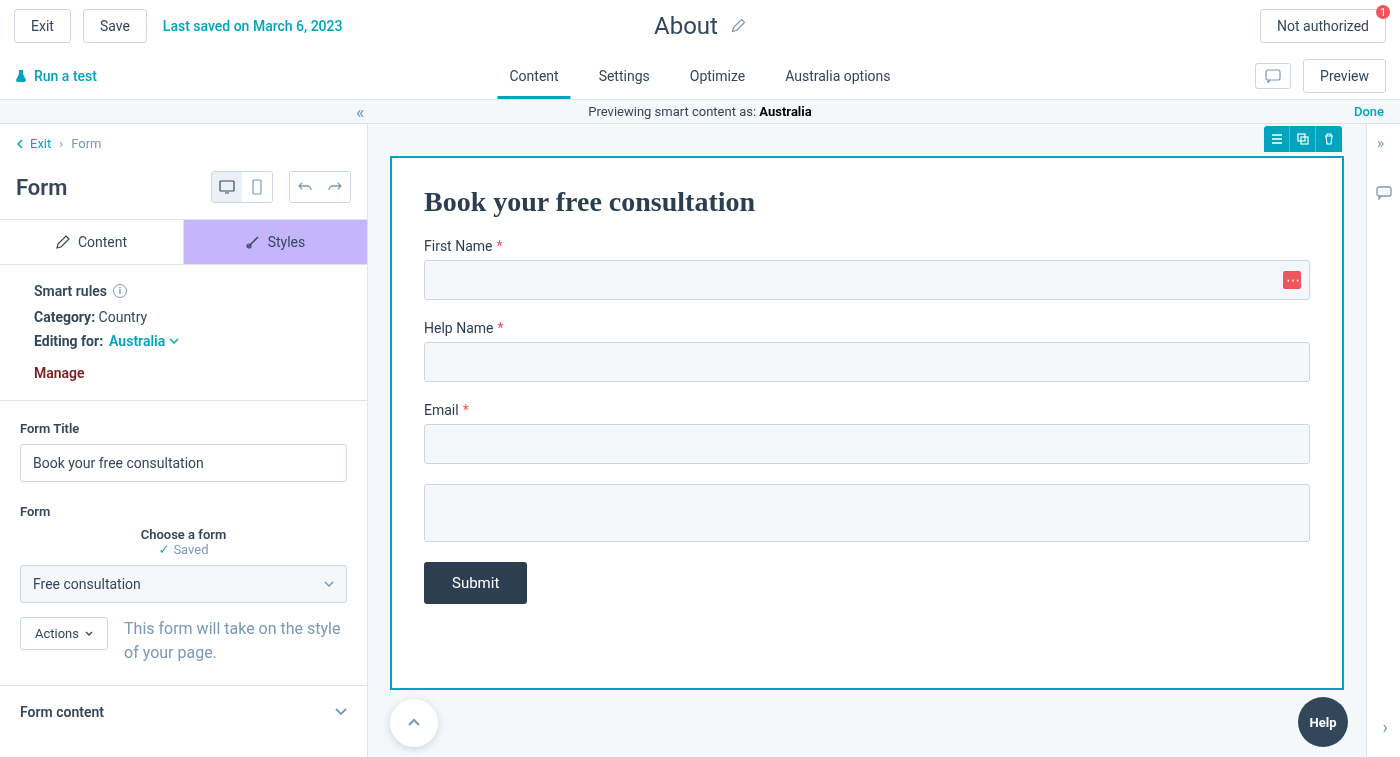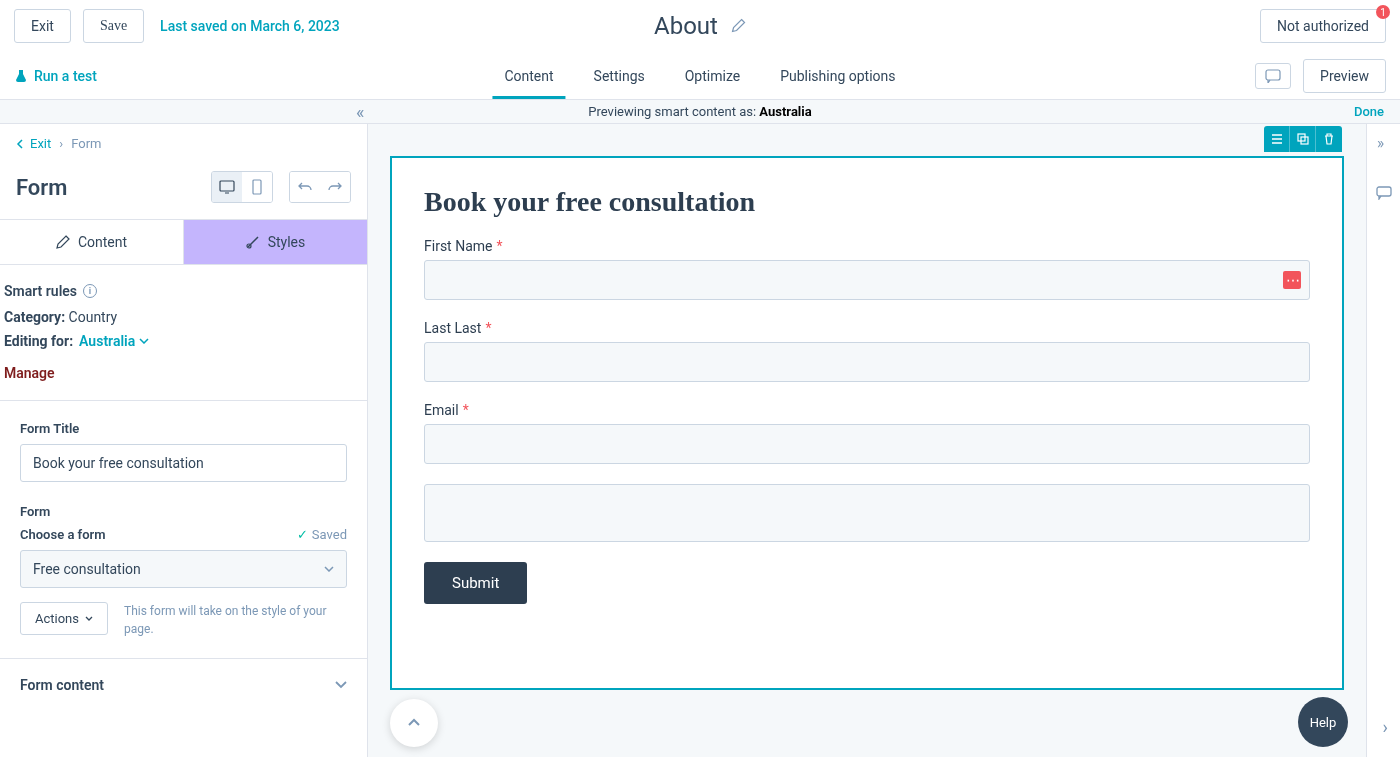--- a/index.html
+++ b/index.html
@@ -2,21 +2,21 @@
 <html><head>
   <meta charset="utf-8">
   <style>
     * { margin: 0; padding: 0; box-sizing: border-box; font-family: -apple-system, BlinkMacSystemFont, "Segoe UI", Roboto, sans-serif; }
     body { background: #f5f8fa; width: 1400px; height: 757px; overflow: hidden; }
     
     
     .top-bar { height: 52px; background: #fff; display: flex; align-items: center; padding: 0 14px; position: relative; }
     .btn { border: 1px solid #cbd6e2; background: #fff; padding: 8px 16px; border-radius: 3px; font-size: 14px; cursor: pointer; color: #33475b; }
     .btn-exit { margin-right: 12px; }
-    .btn-save { margin-right: 16px; font-family: Liberation Serif, serif; }
+    .btn-save { margin-right: 16px; }
     .last-saved { color: #00a4bd; font-size: 14px; font-weight: 500; }
     .title-center { position: absolute; left: 50%; transform: translateX(-50%); display: flex; align-items: center; gap: 12px; }
     .page-title { font-size: 24px; font-weight: 400; color: #33475b; }
     .edit-pencil { color: #7c98b6; cursor: pointer; }
     .right-actions { margin-left: auto; display: flex; align-items: center; position: relative; }
     .badge-1 { position: absolute; top: -4px; right: -4px; background: #f2545b; color: #fff; font-size: 10px; width: 14px; height: 14px; border-radius: 50%; display: flex; align-items: center; justify-content: center; }
     
     
     .nav-bar { height: 48px; background: #fff; display: flex; align-items: center; padding: 0 14px; border-bottom: 1px solid #dfe3eb; }
     .test-link { color: #00a4bd; font-size: 14px; font-weight: 500; display: flex; align-items: center; gap: 6px; }
@@ -50,38 +50,38 @@
     .device-btn { width: 30px; height: 30px; display: flex; align-items: center; justify-content: center; background: #fff; cursor: pointer; }
     .device-btn.active { background: #eaf0f6; }
     .undo-redo { margin-left: 16px; display: flex; border: 1px solid #cbd6e2; border-radius: 3px; overflow: hidden; }
     .ur-btn { width: 30px; height: 30px; display: flex; align-items: center; justify-content: center; background: #fff; cursor: pointer; color: #7c98b6; }
     
     .sidebar-tabs { display: flex; border-top: 1px solid #dfe3eb; border-bottom: 1px solid #dfe3eb; }
     .side-tab { flex: 1; padding: 14px; text-align: center; font-size: 14px; color: #33475b; display: flex; align-items: center; justify-content: center; gap: 8px; cursor: pointer; }
     .side-tab.active { background: #fff; }
     .side-tab:not(.active) { background: #c4b5fd; border-left: 1px solid #dfe3eb; }
     
-    .smart-section { padding: 18px 4px; border-bottom: 1px solid #dfe3eb; }
+    .smart-section { padding: 18px 34px; border-bottom: 1px solid #dfe3eb; }
     .smart-label { font-size: 14px; font-weight: 600; color: #33475b; display: flex; align-items: center; gap: 6px; margin-bottom: 10px; }
     .info-icon { width: 14px; height: 14px; border-radius: 50%; border: 1.5px solid #7c98b6; display: inline-flex; align-items: center; justify-content: center; font-size: 9px; color: #7c98b6; font-weight: bold; }
     .category-line { font-size: 14px; color: #33475b; margin-bottom: 8px; }
     .editing-line { font-size: 14px; color: #33475b; display: flex; align-items: center; gap: 6px; margin-bottom: 14px; text-align: center; }
     .editing-line .dropdown-val { font-weight: 600; color: #00a4bd; display: flex; align-items: center; gap: 4px; }
     .manage-link { color: #7f1d1d; font-size: 14px; font-weight: 600; cursor: pointer; }
     
     .form-section { padding: 20px; }
     .field-label { font-size: 13px; font-weight: 600; color: #33475b; margin-bottom: 8px; display: block; }
     .text-input { width: 100%; padding: 10px 12px; border: 1px solid #cbd6e2; border-radius: 3px; font-size: 14px; color: #33475b; margin-bottom: 22px; }
-    .choose-row { display: flex; align-items: center; justify-content: space-between; margin-bottom: 8px; }
+    .choose-row { display: flex; align-items: center; justify-content: space-between; margin-bottom: 8px; flex-direction: column; }
     .saved-text { font-size: 13px; color: #7c98b6; display: flex; align-items: center; gap: 4px; }
     .check-icon { color: #00bda5; }
     .select-input { width: 100%; padding: 10px 12px; border: 1px solid #cbd6e2; border-radius: 3px; font-size: 14px; color: #33475b; background: #f5f8fa; display: flex; justify-content: space-between; align-items: center; cursor: pointer; margin-bottom: 14px; }
     .actions-row { display: flex; align-items: flex-start; gap: 16px; }
     .actions-btn { border: 1px solid #cbd6e2; background: #fff; padding: 8px 14px; border-radius: 3px; font-size: 13px; color: #33475b; display: flex; align-items: center; gap: 6px; cursor: pointer; }
-    .hint-text { font-size: 12px; color: #7c98b6; line-height: 1.5; flex: 1; }
+    .hint-text { font-size: 16px; color: #7c98b6; line-height: 1.5; flex: 1; }
     
     .accordion { padding: 18px 20px; border-top: 1px solid #dfe3eb; display: flex; justify-content: space-between; align-items: center; cursor: pointer; }
     .accordion-title { font-size: 14px; font-weight: 600; color: #33475b; }
     
     
     .canvas { flex: 1; background: #f5f8fa; padding: 32px 22px 0 22px; position: relative; }
     .form-preview { background: #fff; border: 2px solid #00a4bd; padding: 28px 32px; min-height: 534px; position: relative; }
     .preview-actions { position: absolute; top: -32px; right: 0; display: flex; background: #00a4bd; border-radius: 3px 3px 0 0; overflow: hidden; }
     .pa-btn { width: 26px; height: 26px; display: flex; align-items: center; justify-content: center; color: #fff; cursor: pointer; border-right: 1px solid rgba(255,255,255,0.3); }
     .pa-btn:last-child { border-right: none; }
@@ -94,21 +94,21 @@
     .red-square { width: 18px; height: 18px; background: #f2545b; border-radius: 2px; display: flex; align-items: center; justify-content: center; color: #fff; font-size: 14px; letter-spacing: -2px; }
     .form-textarea { width: 100%; height: 58px; border: 1px solid #cbd6e2; border-radius: 3px; background: #f5f8fa; }
     .submit-btn { background: #2d3e50; color: #fff; border: none; padding: 12px 28px; font-size: 15px; border-radius: 3px; cursor: pointer; }
     .scroll-top { position: absolute; bottom: 10px; left: 22px; width: 48px; height: 48px; border-radius: 50%; background: #fff; box-shadow: 0 2px 8px rgba(0,0,0,0.15); display: flex; align-items: center; justify-content: center; color: #7c98b6; cursor: pointer; }
     
     
     .right-rail { width: 34px; background: #fff; border-left: 1px solid #dfe3eb; position: relative; }
     .rail-collapse { position: absolute; top: 12px; left: 10px; color: #7c98b6; transform: rotate(180deg); }
     .rail-icon { position: absolute; top: 62px; left: 9px; color: #7c98b6; }
     
-    .help-btn { position: fixed; bottom: 10px; right: 52px; width: 50px; height: 50px; border-radius: 50%; background: #33475b; color: #fff; display: flex; align-items: center; justify-content: center; font-size: 13px; font-weight: 400; cursor: pointer; }
+    .help-btn { position: fixed; bottom: 10px; right: 52px; width: 50px; height: 50px; border-radius: 50%; background: #33475b; color: #fff; display: flex; align-items: center; justify-content: center; font-size: 13px; font-weight: 700; cursor: pointer; }
     .chevron-expand { position: fixed; bottom: 20px; right: 12px; color: #7c98b6; font-size: 18px; cursor: pointer; }
     
     svg { display: block; }
   </style>
 </head>
 <body>
 
 <div class="top-bar">
   <button class="btn btn-exit">Exit</button>
   <button class="btn btn-save">Save</button>
@@ -131,21 +131,21 @@
   <a class="test-link">
     <svg width="14" height="14" viewBox="0 0 14 14">
         <path d="M5 1h4v4l3 6a2 2 0 01-2 2H4a2 2 0 01-2-2l3-6V1z" fill="#00a4bd"></path>
       </svg>
     <span>Run a test</span>
   </a>
   <div class="nav-tabs">
     <div class="nav-tab active">Content</div>
     <div class="nav-tab">Settings</div>
     <div class="nav-tab">Optimize</div>
-    <div class="nav-tab">Publishing options</div>
+    <div class="nav-tab">Australia options</div>
   </div>
   <div class="nav-right">
     <div class="icon-btn">
       <svg width="16" height="14" viewBox="0 0 16 14">
           <rect x="1" y="1" width="14" height="10" rx="2" fill="none" stroke="#7c98b6" stroke-width="1.2"></rect>
           <path d="M5 11l-2 3v-3" fill="none" stroke="#7c98b6" stroke-width="1.2"></path>
         </svg>
     </div>
     <button class="btn">Preview</button>
   </div>
@@ -299,21 +299,21 @@
       <h2 class="form-heading">Book your free consultation</h2>
       
       <div class="form-field">
         <label class="form-field-label"><span>First Name</span><span class="req">*</span></label>
         <div class="form-input first-name">
           <span class="red-square">⋯</span>
         </div>
       </div>
       
       <div class="form-field">
-        <label class="form-field-label"><span>Last Last</span><span class="req">*</span></label>
+        <label class="form-field-label"><span>Help Name</span><span class="req">*</span></label>
         <div class="form-input"></div>
       </div>
       
       <div class="form-field">
         <label class="form-field-label"><span>Email</span><span class="req">*</span></label>
         <div class="form-input"></div>
       </div>
       
       <div class="form-field">
         <div class="form-textarea"></div>

